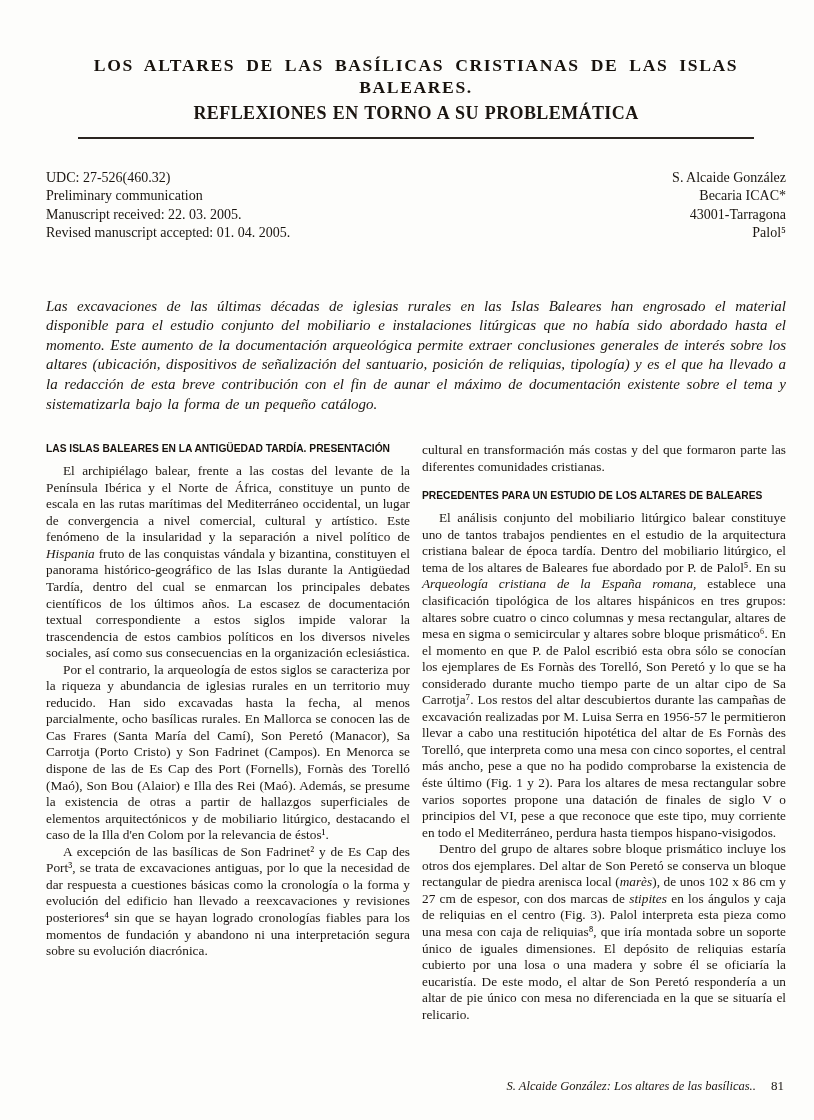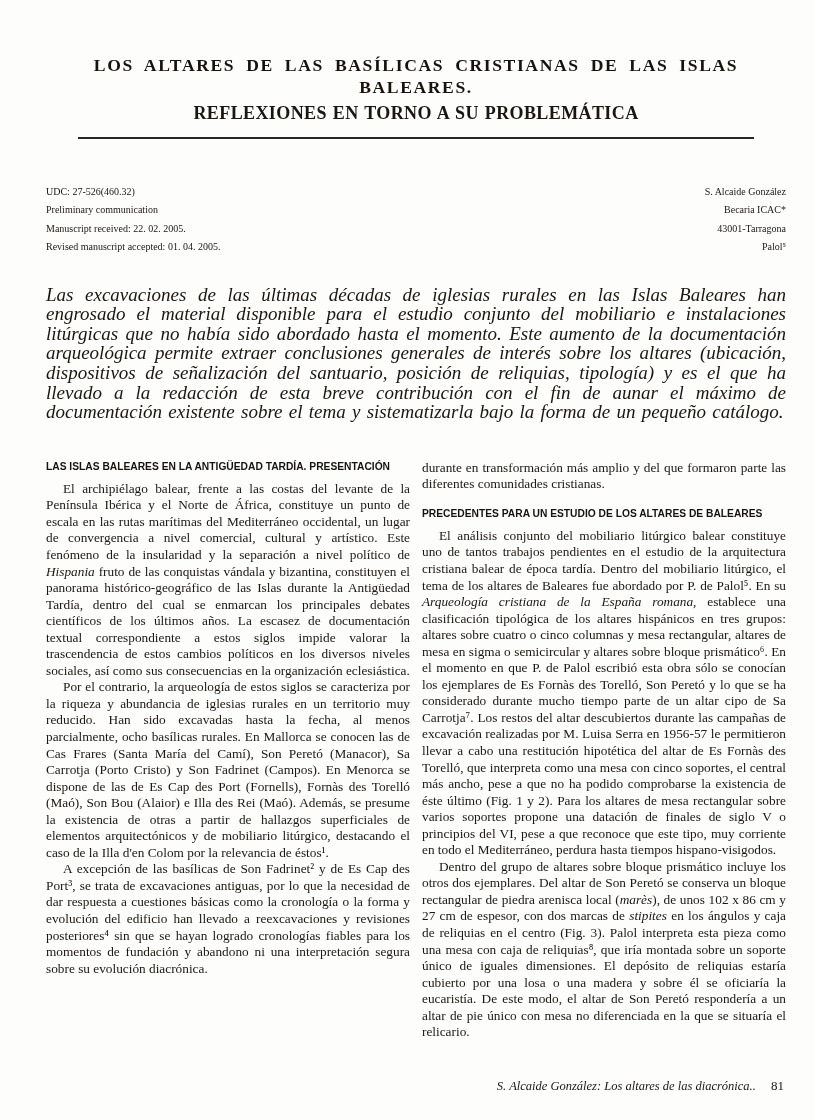--- a/index.html
+++ b/index.html
@@ -47,39 +47,39 @@
     font-size: 17.4px;
     font-weight: 400;
     letter-spacing: 1.4px;
     word-spacing: 3px;
     color: #221c16;
   }
   
   .meta-row {
     display: flex;
     justify-content: space-between;
-    margin-top: 44px;
-    font-size: 10px;
+    margin-top: 30px;
+    font-size: 14px;
     line-height: 18.4px;
   }
   .meta-right { text-align: right; }
   
   .abstract {
-    margin-top: 28px;
+    margin-top: 54px;
     font-style: italic;
-    font-size: 19px;
+    font-size: 15px;
     line-height: 19.6px;
     text-align: justify;
     word-spacing: 1.5px;
   }
   
   .columns {
     display: flex;
     gap: 12px;
-    margin-top: 38px;
+    margin-top: 28px;
   }
   .col { flex: 1 1 0; min-width: 0; }
   .col-heading {
     margin: 0 0 9px 0;
     font-family: "Liberation Sans", "DejaVu Sans", sans-serif;
     font-size: 11.4px;
     font-weight: 700;
     letter-spacing: 0px;
     white-space: nowrap;
     transform: scaleX(0.9);
@@ -122,46 +122,46 @@
   <header class="head">
     <h1 class="title">LOS ALTARES DE LAS BASÍLICAS CRISTIANAS DE LAS ISLAS BALEARES.</h1>
     <h2 class="subtitle">REFLEXIONES EN TORNO A SU PROBLEMÁTICA</h2>
     <hr class="rule">
   </header>
 
   <div class="meta-row">
     <div class="meta-left">
         <div class="meta-line">UDC: 27-526(460.32)</div>
         <div class="meta-line">Preliminary communication</div>
-        <div class="meta-line">Manuscript received: 22. 02. 2005.</div>
+        <div class="meta-line">Manuscript received: 22. 03. 2005.</div>
         <div class="meta-line">Revised manuscript accepted: 01. 04. 2005.</div>
       </div>
     <div class="meta-right">
         <div class="meta-line">S. Alcaide González</div>
         <div class="meta-line">Becaria ICAC*</div>
         <div class="meta-line">43001-Tarragona</div>
         <div class="meta-line">Palol⁵</div>
       </div>
   </div>
 
   <div class="abstract">Las excavaciones de las últimas décadas de iglesias rurales en las Islas Baleares han engrosado el material disponible para el estudio conjunto del mobiliario e instalaciones litúrgicas que no había sido abordado hasta el momento. Este aumento de la documentación arqueológica permite extraer conclusiones generales de interés sobre los altares (ubicación, dispositivos de señalización del santuario, posición de reliquias, tipología) y es el que ha llevado a la redacción de esta breve contribución con el fin de aunar el máximo de documentación existente sobre el tema y sistematizarla bajo la forma de un pequeño catálogo.</div>
 
   <div class="columns">
     <div class="col">
         <h3 class="col-heading">LAS ISLAS BALEARES EN LA ANTIGÜEDAD TARDÍA. PRESENTACIÓN</h3>
         <p class="body-para indent"><span>El archipiélago balear, frente a las costas del levante de la Península Ibérica y el Norte de África, constituye un punto de escala en las rutas marítimas del Mediterráneo occidental, un lugar de convergencia a nivel comercial, cultural y artístico. Este fenómeno de la insularidad y la separación a nivel político de </span><em>Hispania</em><span> fruto de las conquistas vándala y bizantina, constituyen el panorama histórico-geográfico de las Islas durante la Antigüedad Tardía, dentro del cual se enmarcan los principales debates científicos de los últimos años. La escasez de documentación textual correspondiente a estos siglos impide valorar la trascendencia de estos cambios políticos en los diversos niveles sociales, así como sus consecuencias en la organización eclesiástica.</span></p>
         <p class="body-para indent"><span>Por el contrario, la arqueología de estos siglos se caracteriza por la riqueza y abundancia de iglesias rurales en un territorio muy reducido. Han sido excavadas hasta la fecha, al menos parcialmente, ocho basílicas rurales. En Mallorca se conocen las de Cas Frares (Santa María del Camí), Son Peretó (Manacor), Sa Carrotja (Porto Cristo) y Son Fadrinet (Campos). En Menorca se dispone de las de Es Cap des Port (Fornells), Fornàs des Torelló (Maó), Son Bou (Alaior) e Illa des Rei (Maó). Además, se presume la existencia de otras a partir de hallazgos superficiales de elementos arquitectónicos y de mobiliario litúrgico, destacando el caso de la Illa d'en Colom por la relevancia de éstos¹.</span></p>
         <p class="body-para indent"><span>A excepción de las basílicas de Son Fadrinet² y de Es Cap des Port³, se trata de excavaciones antiguas, por lo que la necesidad de dar respuesta a cuestiones básicas como la cronología o la forma y evolución del edificio han llevado a reexcavaciones y revisiones posteriores⁴ sin que se hayan logrado cronologías fiables para los momentos de fundación y abandono ni una interpretación segura sobre su evolución diacrónica.</span></p>
       </div>
     <div class="col">
-        <p class="body-para"><span>durante en transformación más amplio y del que formaron parte las diferentes comunidades cristianas.</span></p>
+        <p class="body-para"><span>cultural en transformación más costas y del que formaron parte las diferentes comunidades cristianas.</span></p>
         <h3 class="col-heading heading-gap">PRECEDENTES PARA UN ESTUDIO DE LOS ALTARES DE BALEARES</h3>
         <p class="body-para indent"><span>El análisis conjunto del mobiliario litúrgico balear constituye uno de tantos trabajos pendientes en el estudio de la arquitectura cristiana balear de época tardía. Dentro del mobiliario litúrgico, el tema de los altares de Baleares fue abordado por P. de Palol⁵. En su </span><em>Arqueología cristiana de la España romana,</em><span> establece una clasificación tipológica de los altares hispánicos en tres grupos: altares sobre cuatro o cinco columnas y mesa rectangular, altares de mesa en sigma o semicircular y altares sobre bloque prismático⁶. En el momento en que P. de Palol escribió esta obra sólo se conocían los ejemplares de Es Fornàs des Torelló, Son Peretó y lo que se ha considerado durante mucho tiempo parte de un altar cipo de Sa Carrotja⁷. Los restos del altar descubiertos durante las campañas de excavación realizadas por M. Luisa Serra en 1956-57 le permitieron llevar a cabo una restitución hipotética del altar de Es Fornàs des Torelló, que interpreta como una mesa con cinco soportes, el central más ancho, pese a que no ha podido comprobarse la existencia de éste último (Fig. 1 y 2). Para los altares de mesa rectangular sobre varios soportes propone una datación de finales de siglo V o principios del VI, pese a que reconoce que este tipo, muy corriente en todo el Mediterráneo, perdura hasta tiempos hispano-visigodos.</span></p>
         <p class="body-para indent"><span>Dentro del grupo de altares sobre bloque prismático incluye los otros dos ejemplares. Del altar de Son Peretó se conserva un bloque rectangular de piedra arenisca local (</span><em>marès</em><span>), de unos 102 x 86 cm y 27 cm de espesor, con dos marcas de </span><em>stipites</em><span> en los ángulos y caja de reliquias en el centro (Fig. 3). Palol interpreta esta pieza como una mesa con caja de reliquias⁸, que iría montada sobre un soporte único de iguales dimensiones. El depósito de reliquias estaría cubierto por una losa o una madera y sobre él se oficiaría la eucaristía. De este modo, el altar de Son Peretó respondería a un altar de pie único con mesa no diferenciada en la que se situaría el relicario.</span></p>
       </div>
   </div>
 
   <footer class="footer">
-    <span class="runhead">S. Alcaide González: Los altares de las diacrónica..</span>
+    <span class="runhead">S. Alcaide González: Los altares de las basílicas..</span>
     <span class="pagenum">81</span>
   </footer>
 
 </div>
 
 </body></html>

